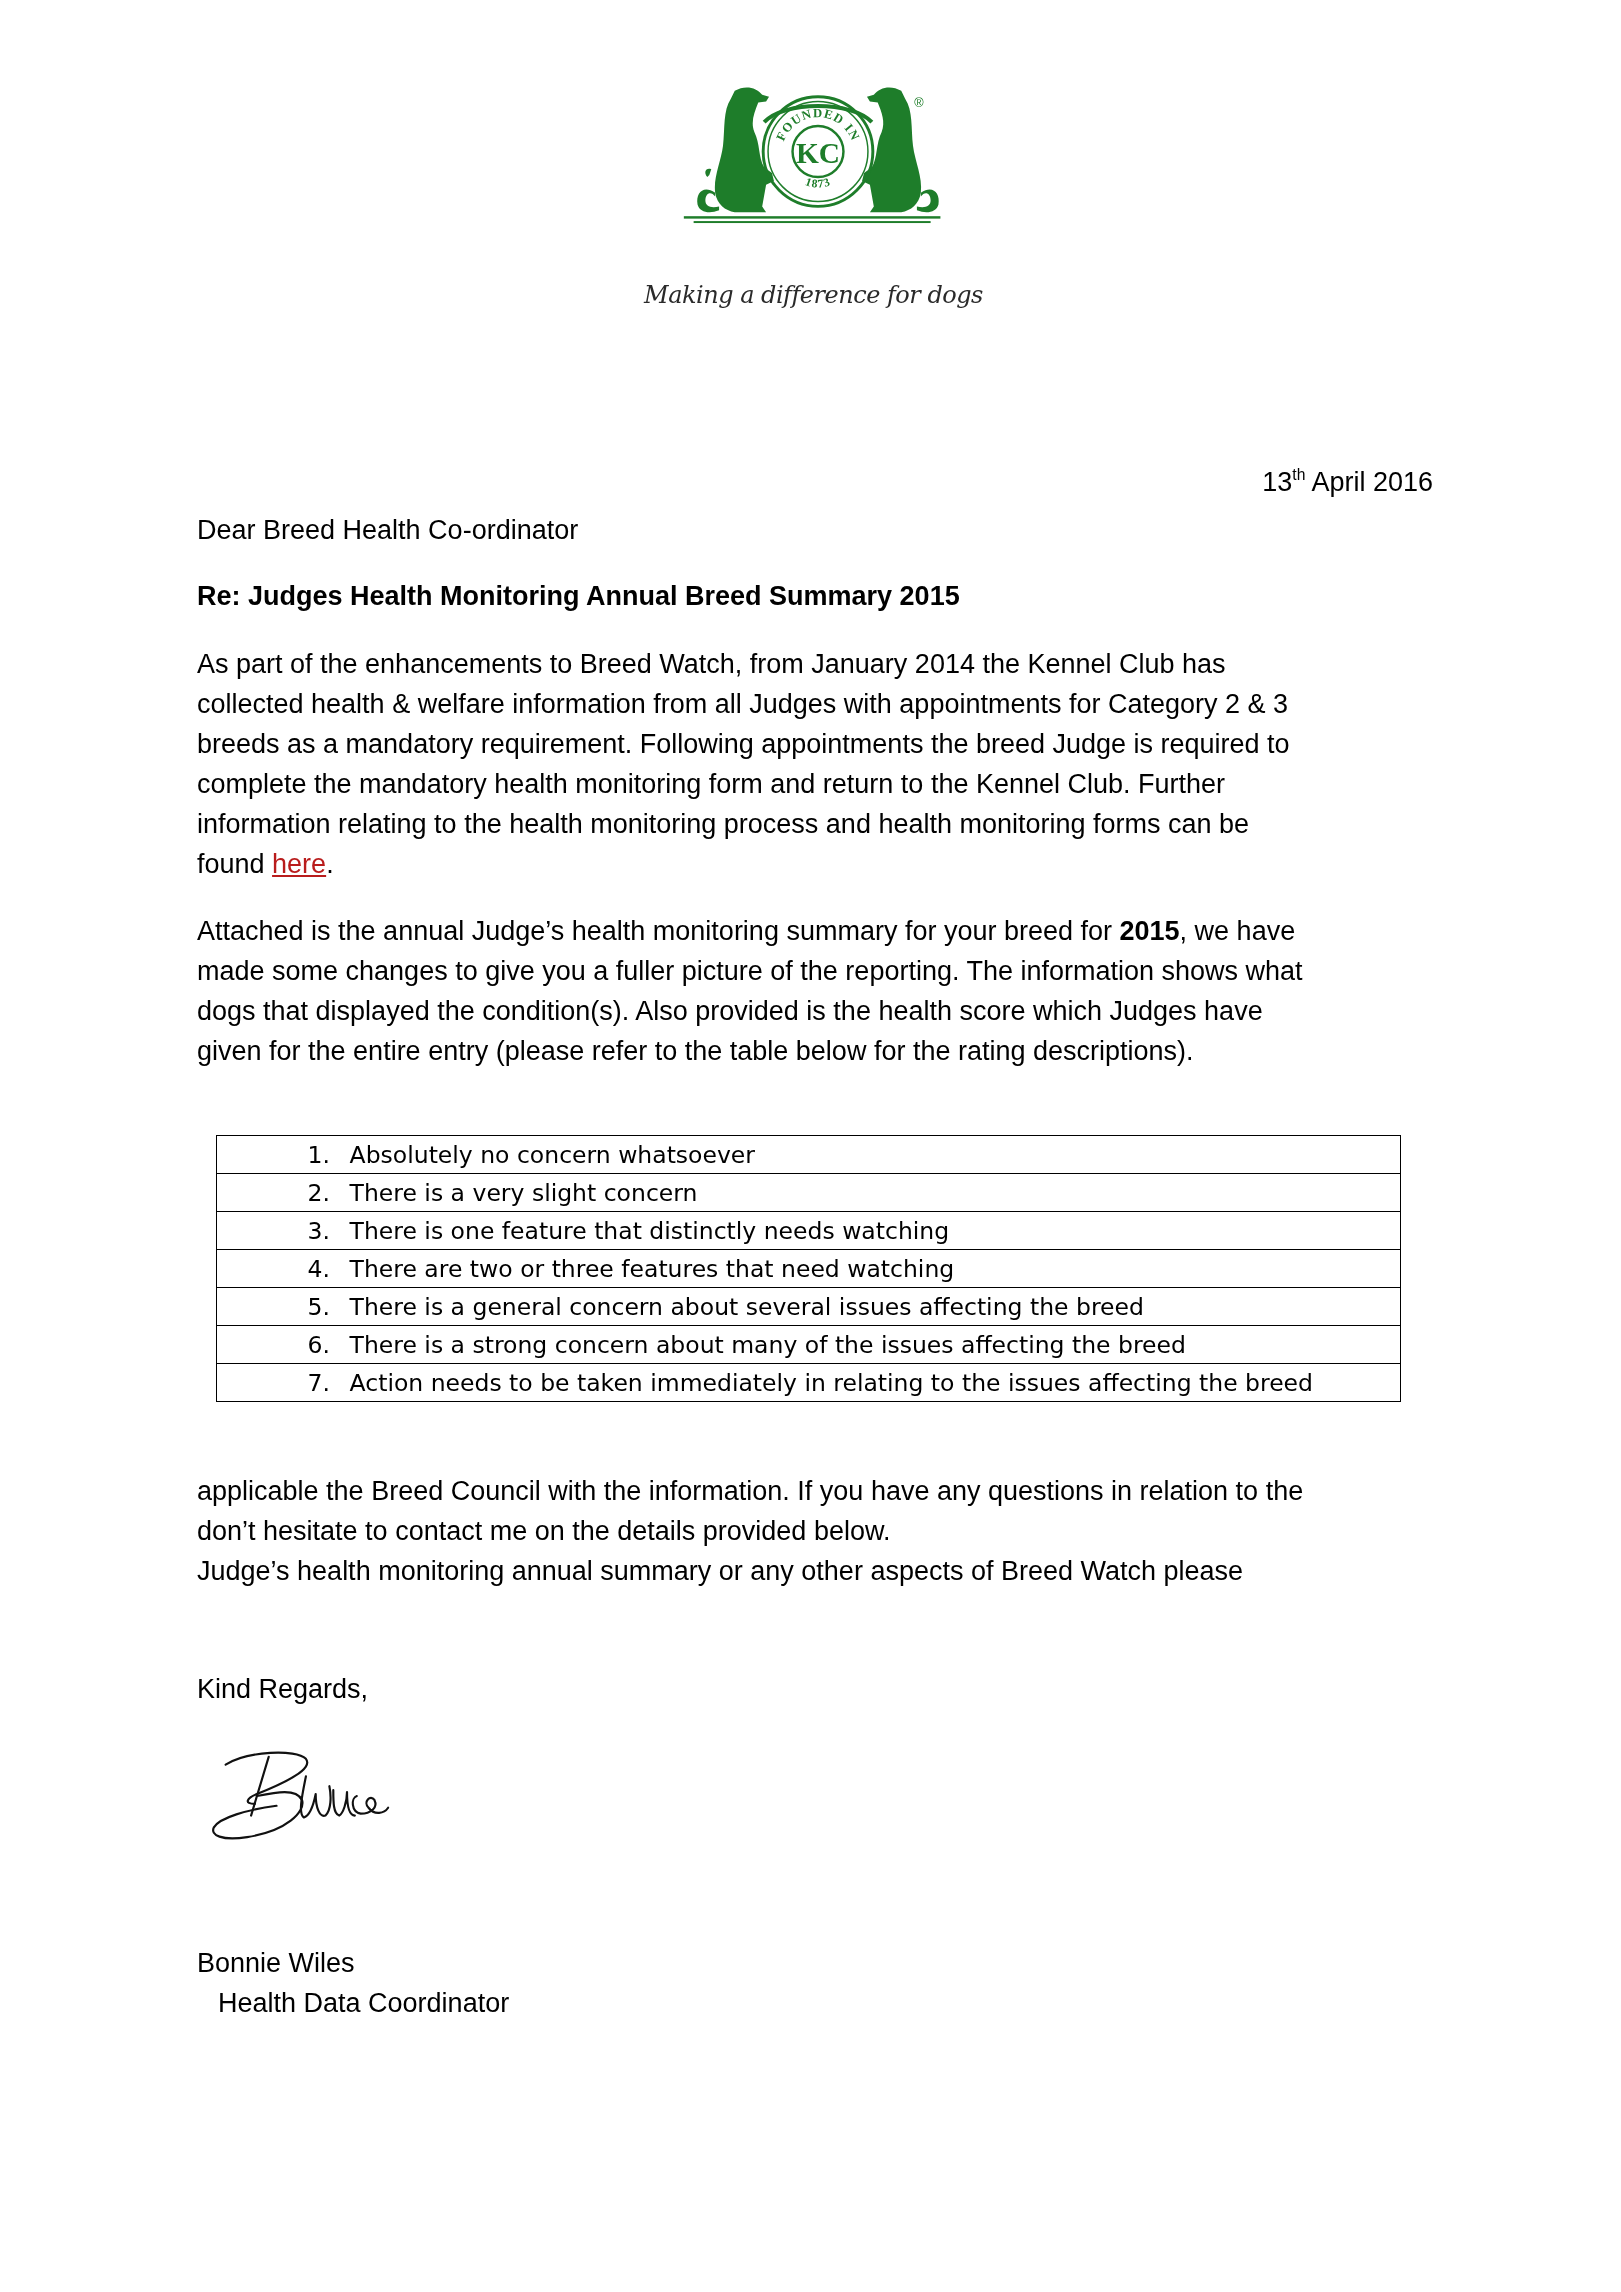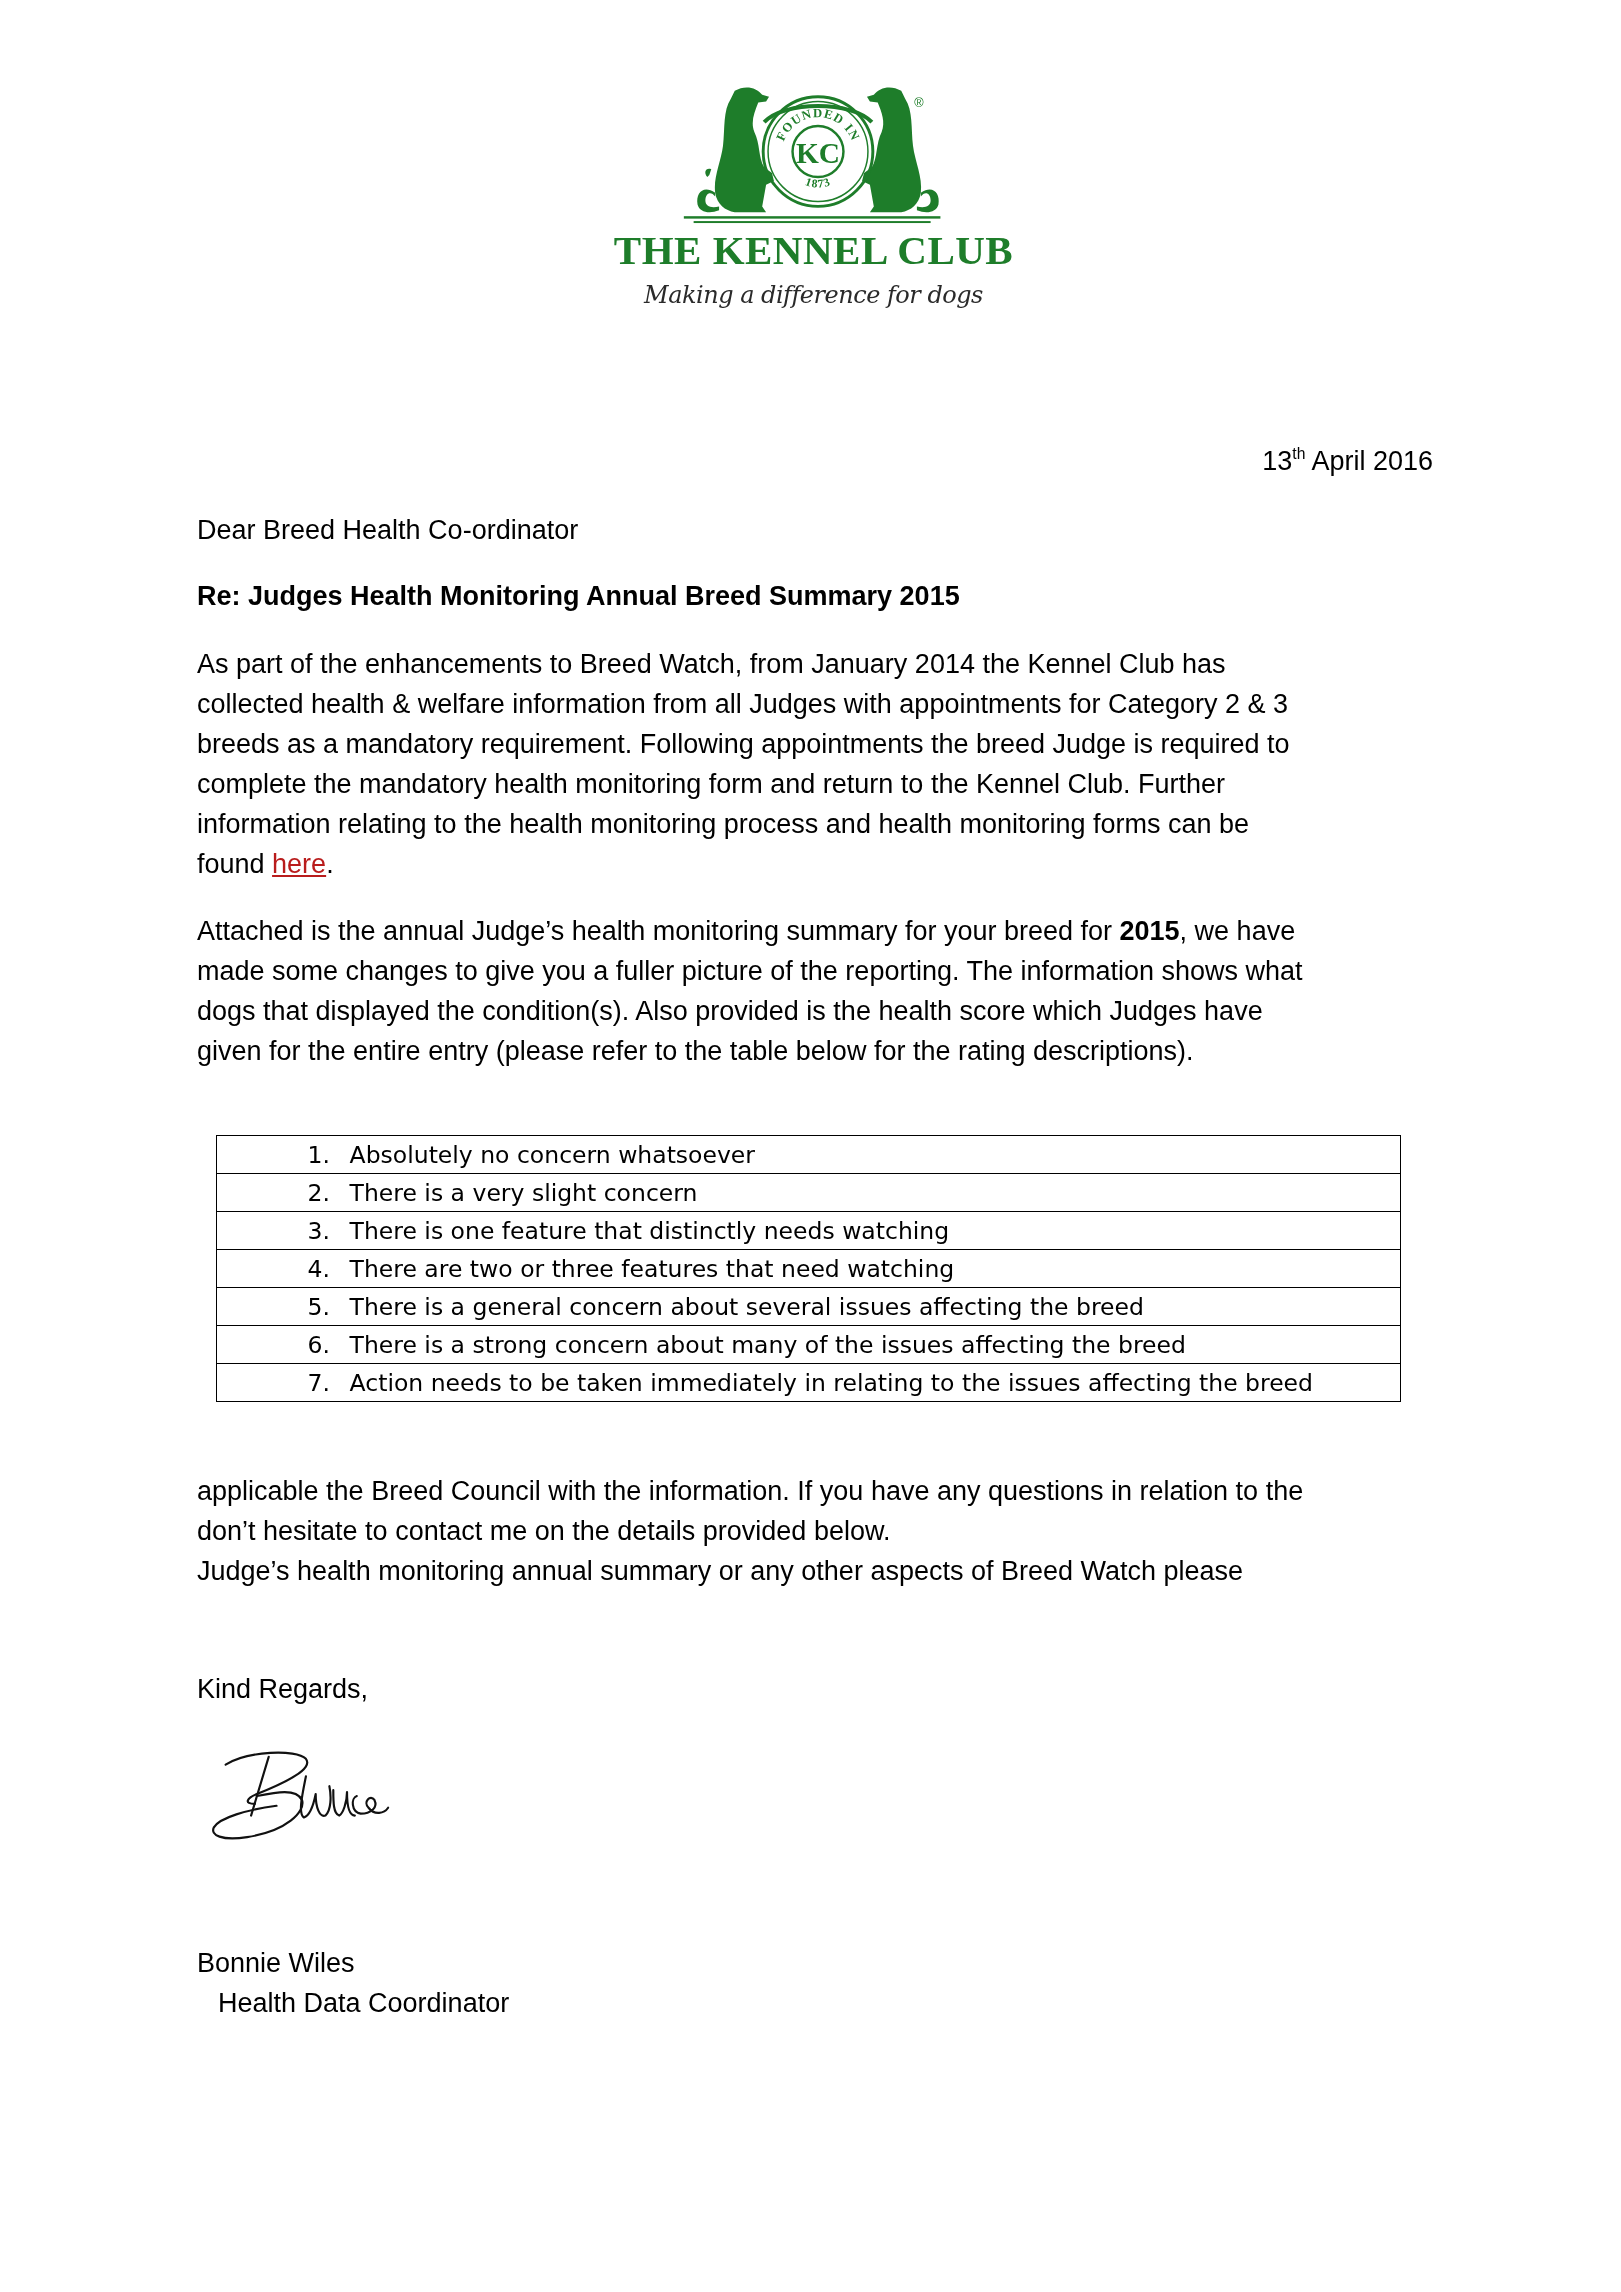--- a/index.html
+++ b/index.html
@@ -11,21 +11,21 @@
   #logo { left: 588px; top: 78px; width: 451px; height: 255px; }
   #emblem { position: absolute; left: 88px; top: 4.9px; width: 284px; height: 142px; }
   #brand-name { position: absolute; left: 0; width: 451px; top: 149px; text-align: center;
      font-family: "Liberation Serif", serif; font-weight: bold; font-size: 41px; color: #1e7d2a;
      letter-spacing: 0.5px; line-height: 47px; }
   #brand-tagline { position: absolute; left: 0; width: 451px; top: 198px; text-align: center;
      font-family: "DejaVu Serif", serif; font-style: italic; font-size: 24px; color: #2a2a2a;
      line-height: 39px; letter-spacing: -0.5px; }
 
   .txt { font-size: 27px; line-height: 40px; }
-  #letter-date { left: 1176px; top: 441px; width: 257px; text-align: right; }
+  #letter-date { left: 1176px; top: 462px; width: 257px; text-align: right; }
   #letter-date sup { font-size: 15.7px; vertical-align: 10.8px; line-height: 0; }
   #salutation { left: 197px; top: 510px; }
   #subject { left: 197px; top: 576px; font-weight: bold; }
   #para1 { left: 197px; top: 644px; width: 1274px; }
   #para2 { left: 197px; top: 911px; width: 1274px; }
   .line { display: block; white-space: nowrap; }
   a.link { color: #b91c1c; text-decoration: underline; }
 
   
   #rating-table { left: 216px; top: 1135px; width: 1185px; border-collapse: collapse;
@@ -74,21 +74,20 @@
     </text>
     <text font-family="Liberation Serif, serif" font-size="12" font-weight="bold" fill="#1e7d2a" letter-spacing="1">
       <textPath href="#arcBot" startOffset="50%" text-anchor="middle">1873</textPath>
     </text>
     <text x="145" y="82" text-anchor="middle" font-family="Liberation Serif, serif" font-size="30" font-weight="bold" fill="#1e7d2a">KC</text>
     <text x="248" y="24" text-anchor="middle" font-family="Liberation Sans, sans-serif" font-size="13" fill="#1e7d2a">®</text>
 
     <rect x="8" y="136" width="262" height="2.5" fill="#1e7d2a"></rect>
     <rect x="18" y="141" width="242" height="2" fill="#1e7d2a"></rect>
   </svg>
-  <div id="brand-name">THE KENNEL CLUB</div>
   <div id="brand-tagline">Making a difference for dogs</div>
 </div>
 
 <div id="letter-date" class="abs txt"><span>13</span><sup>th</sup><span> April 2016</span></div>
 
 <div id="salutation" class="abs txt">Dear Breed Health Co-ordinator</div>
 <div id="subject" class="abs txt">Re: Judges Health Monitoring Annual Breed Summary 2015</div>
 
 <div id="para1" class="abs txt">
   <span class="line">As part of the enhancements to Breed Watch, from January 2014 the Kennel Club has</span>

